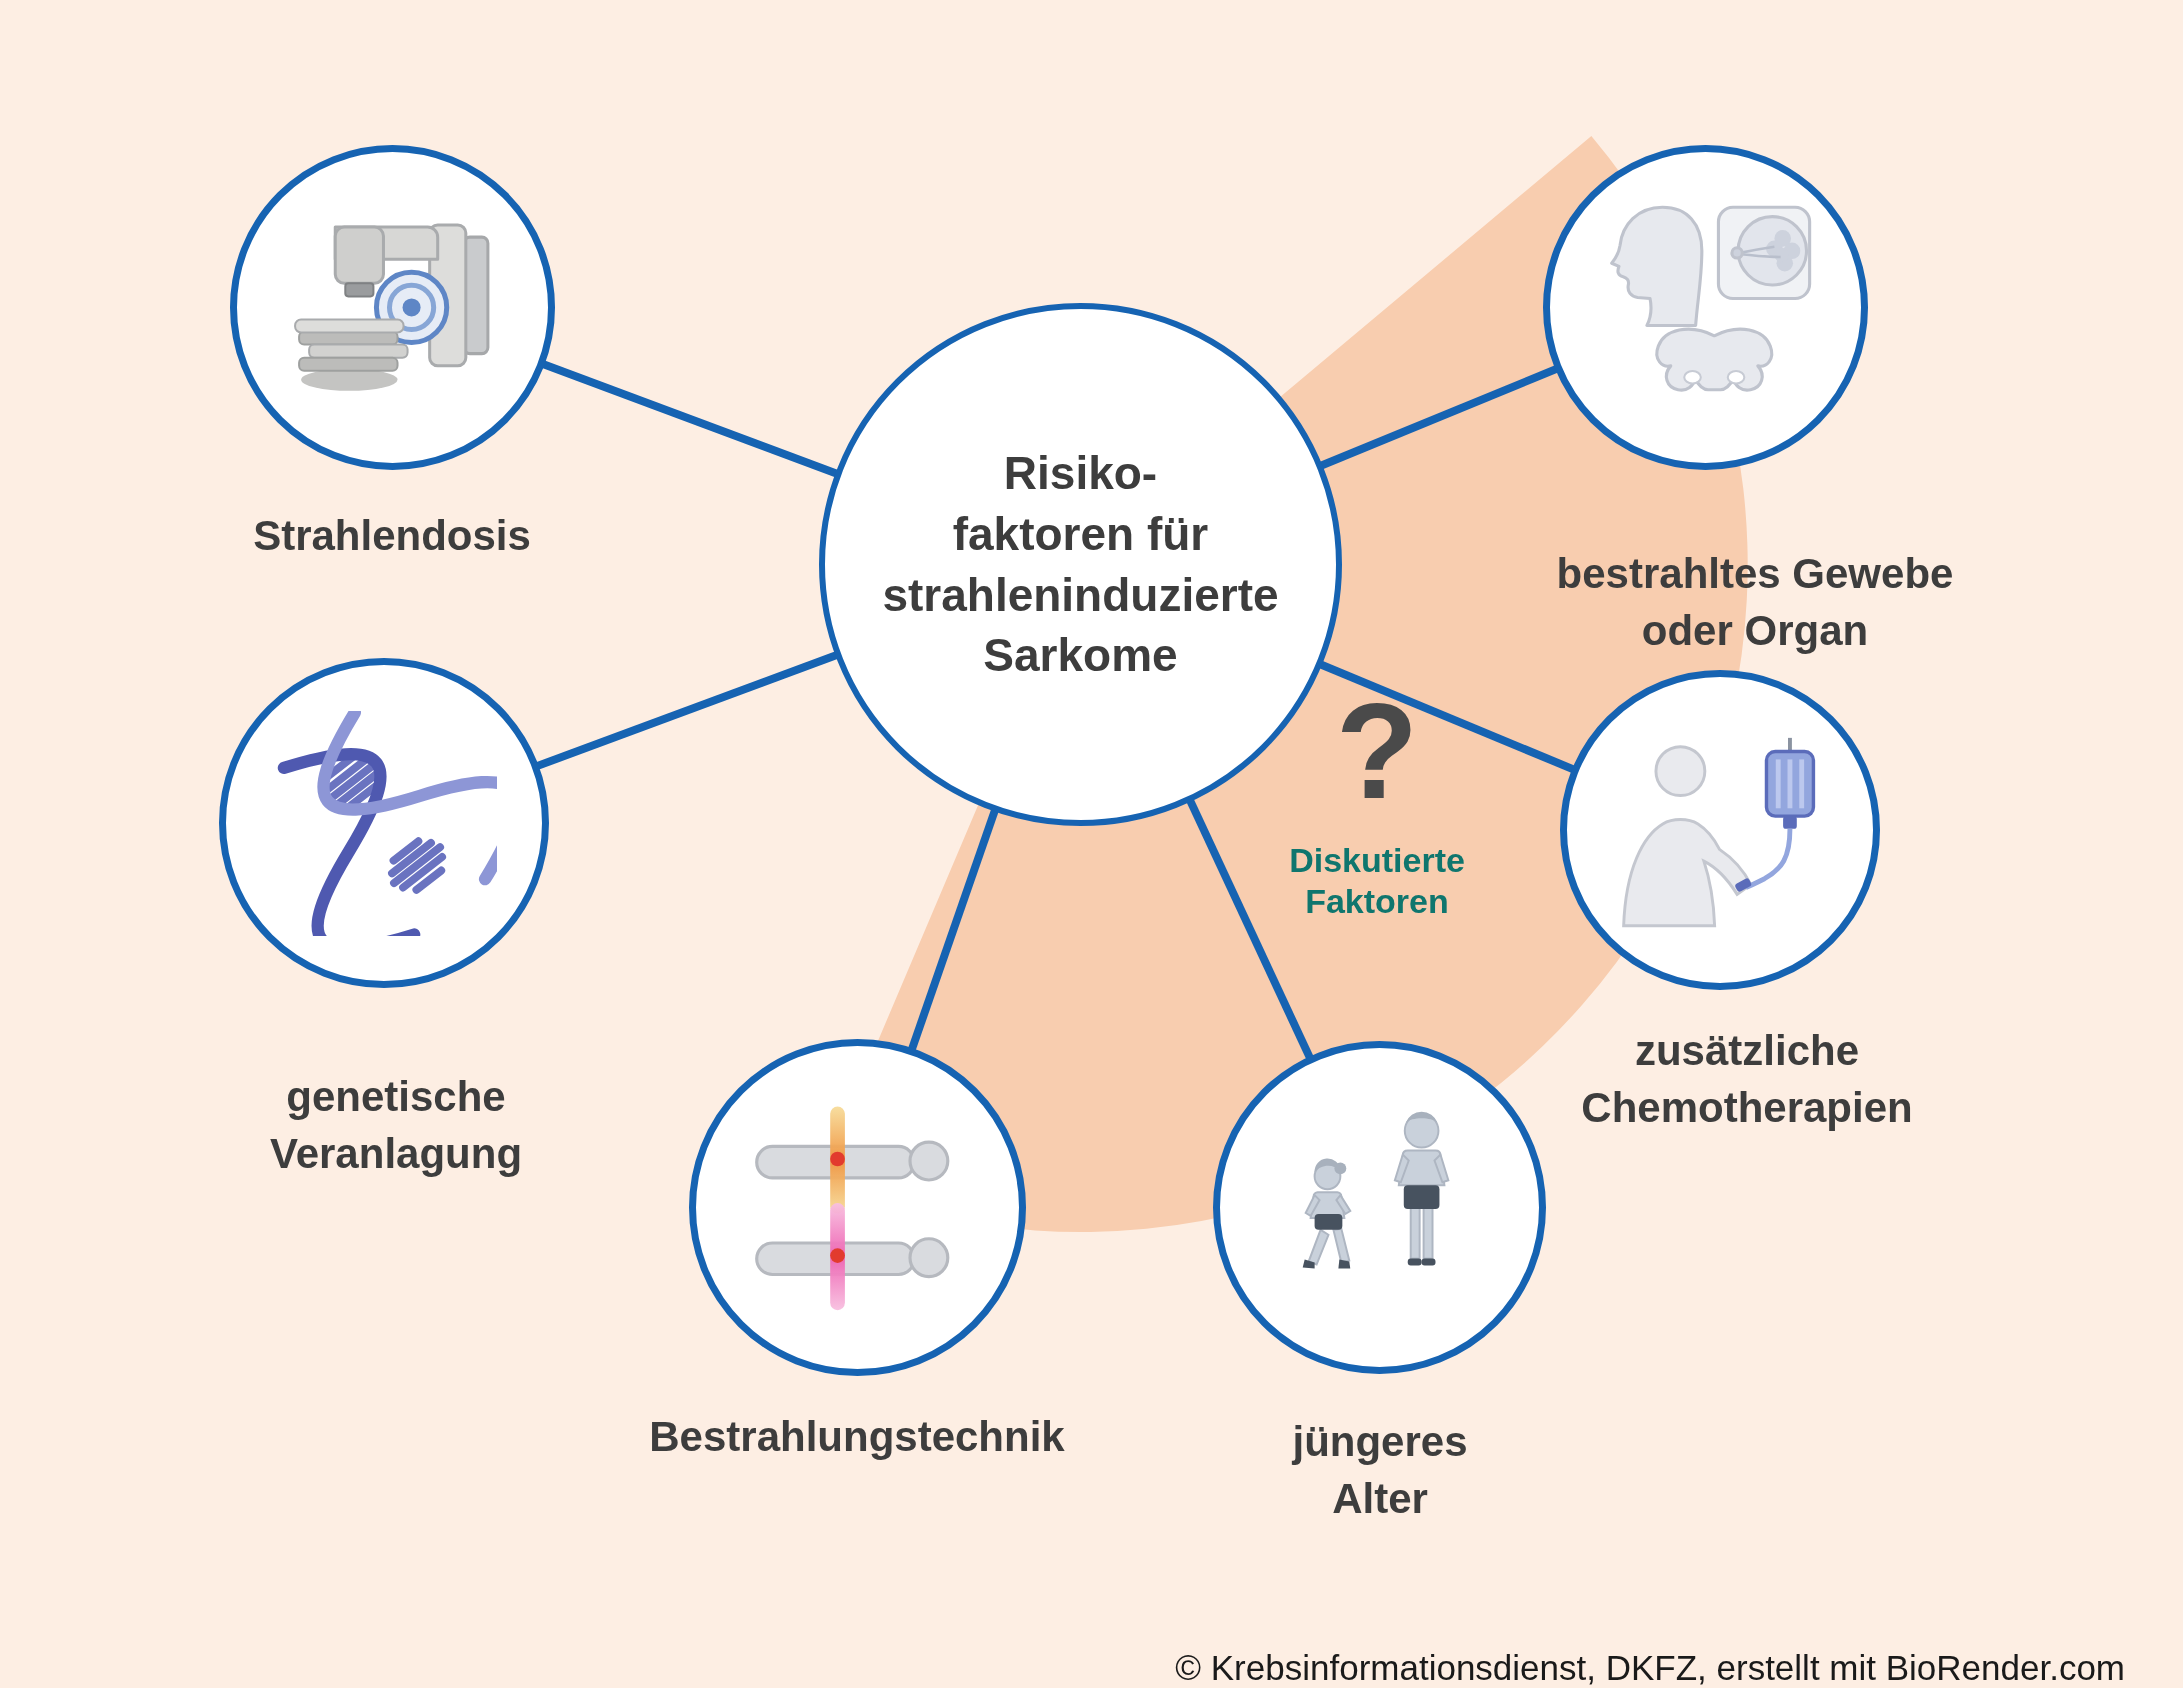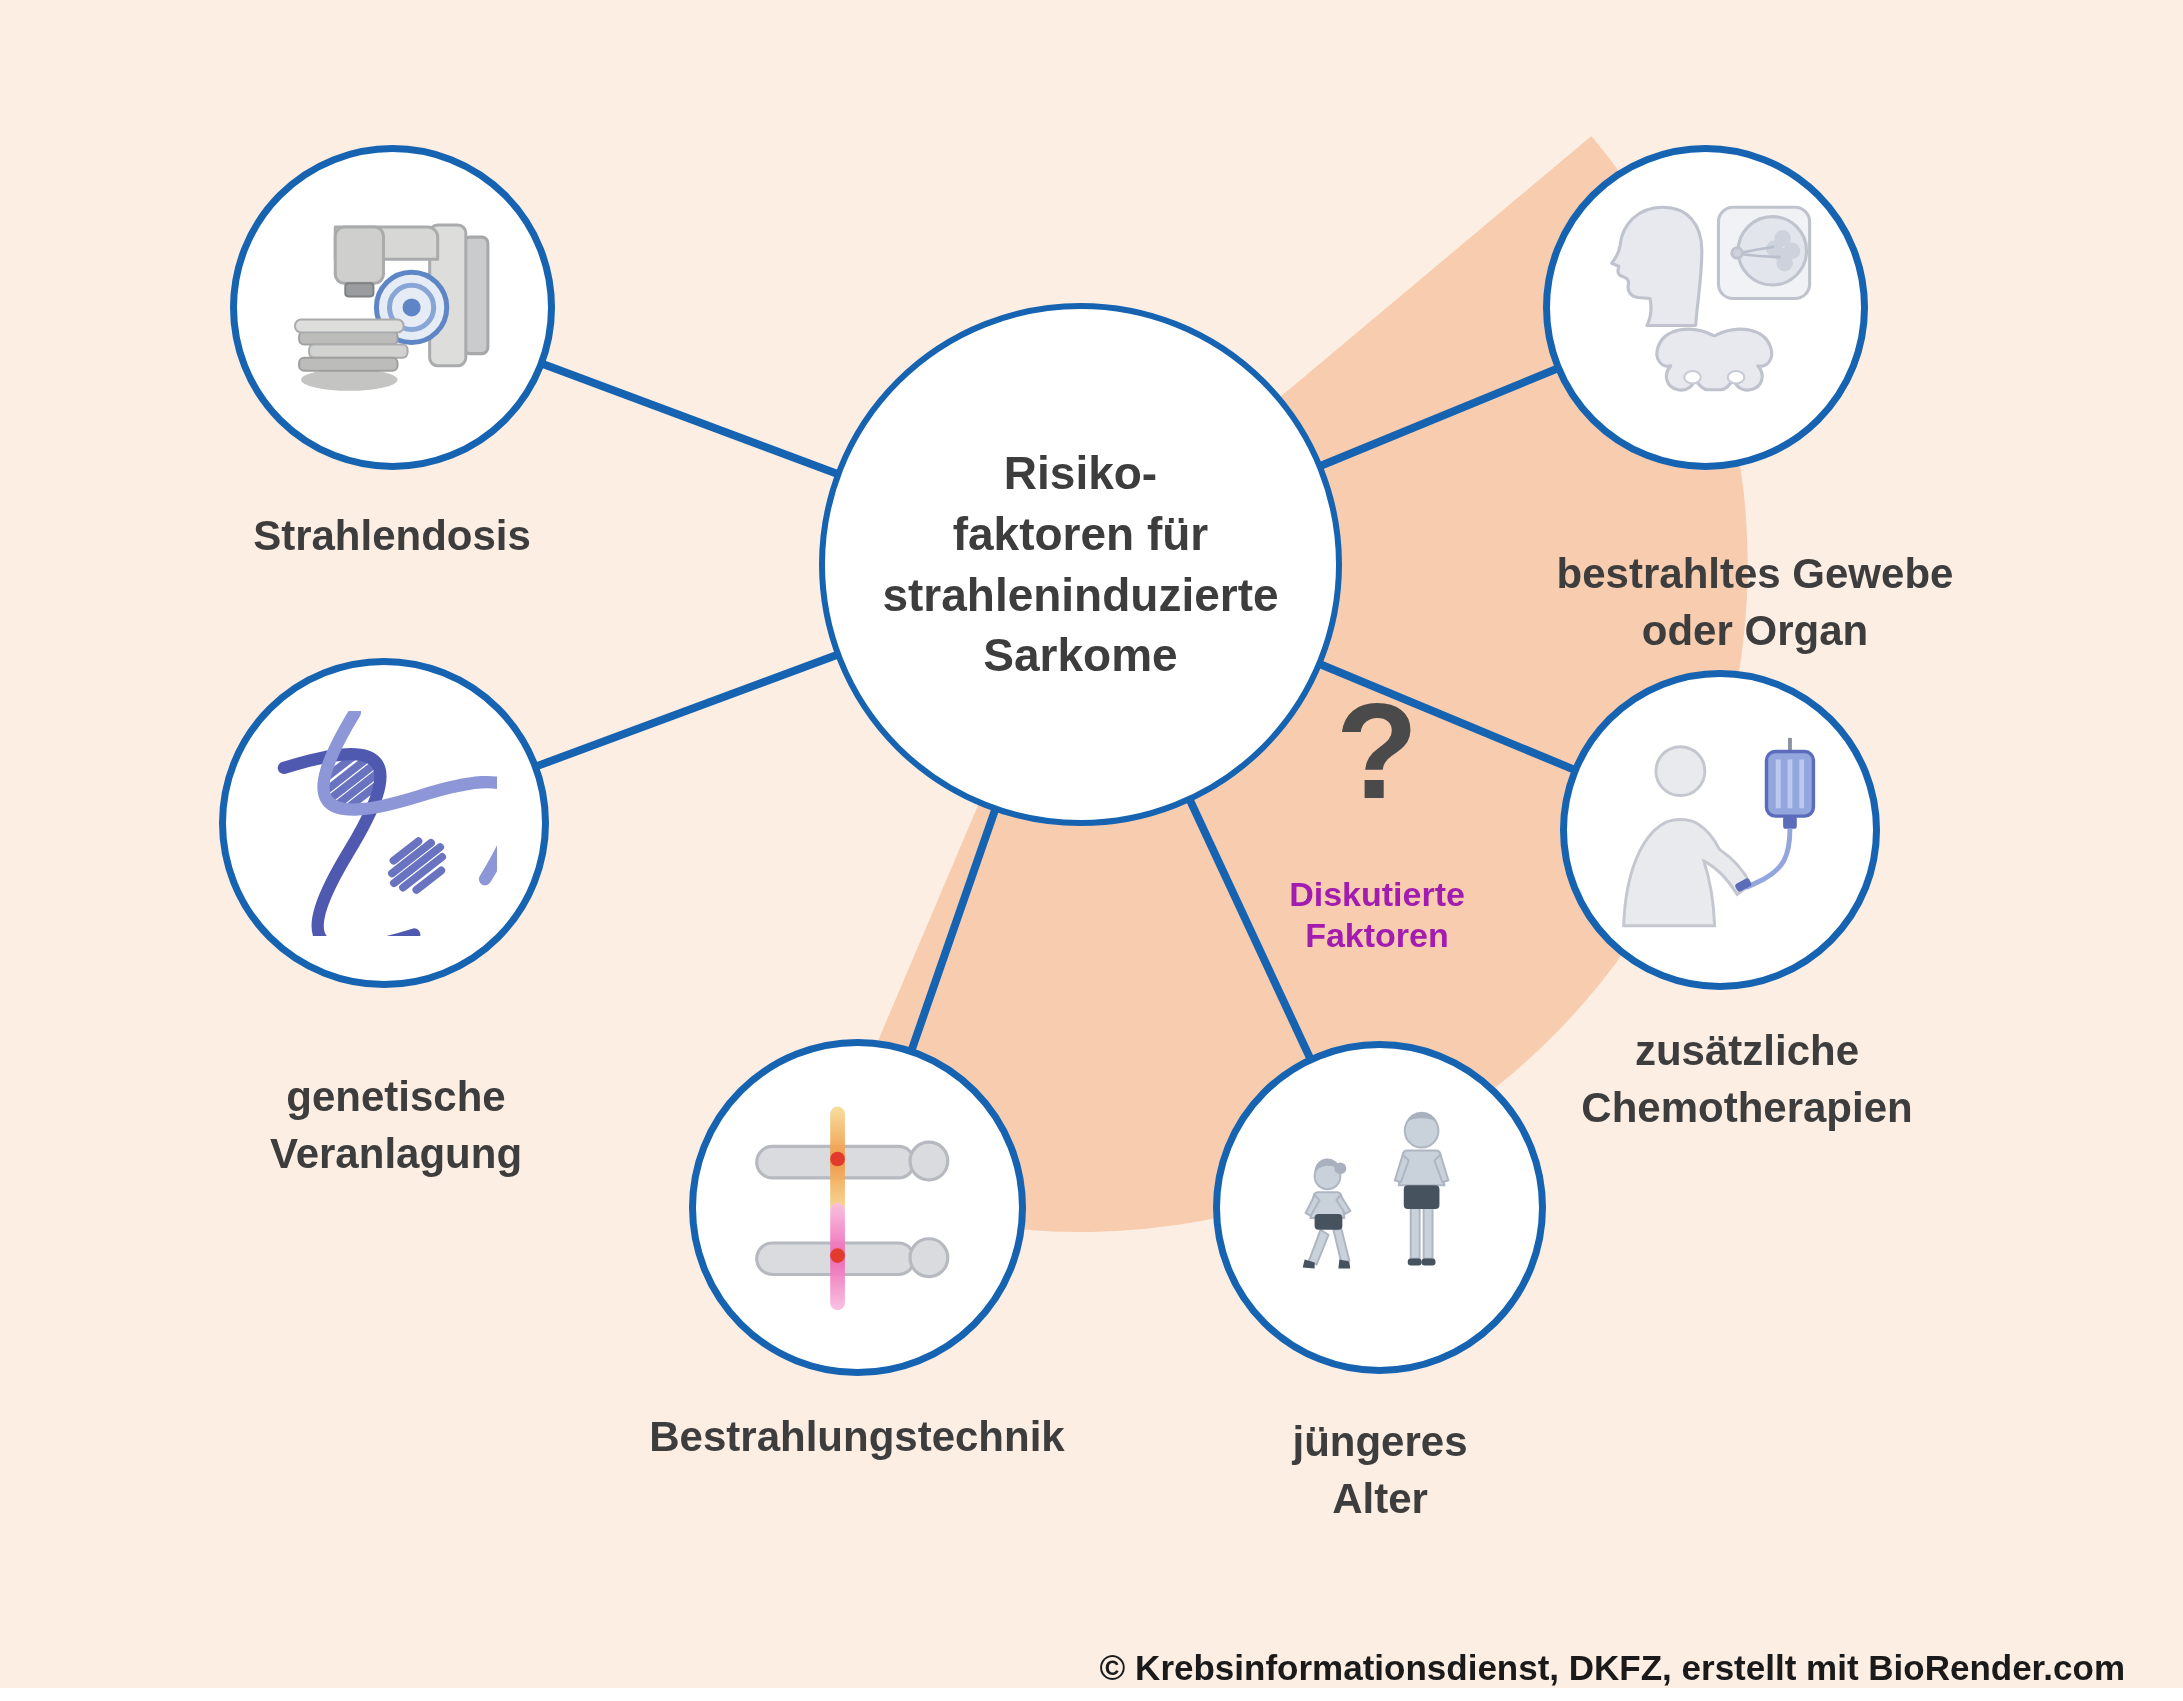--- a/index.html
+++ b/index.html
@@ -34,26 +34,25 @@
   }
   .annotation-q{
     position:absolute;transform:translateX(-50%);
     font-size:135px;font-weight:700;line-height:1;
     color:#4a4a4a;
   }
   .annotation-label{
     position:absolute;transform:translateX(-50%);
     white-space:pre-line;text-align:center;
     font-weight:700;font-size:34px;line-height:1.22;
-    color:#a21caf;
-    margin-top:34px;
+    color:#0f766e;
   }
   .credit{
     position:absolute;right:58px;top:1648px;
-    font-size:35px;font-weight:700;color:#1a1a1a;
+    font-size:35px;font-weight:400;color:#1a1a1a;
   }
   .icon{display:block;}
 </style>
 </head>
 <body>
 
 <div class="canvas">
 
   <svg class="underlay" viewBox="0 0 3306 2576">
     <path d="M1636,855 L2410,206 A1010,1010 0 0 1 1241,1785 Z" style="fill:var(--wedge,#f8cdaf);"></path>

